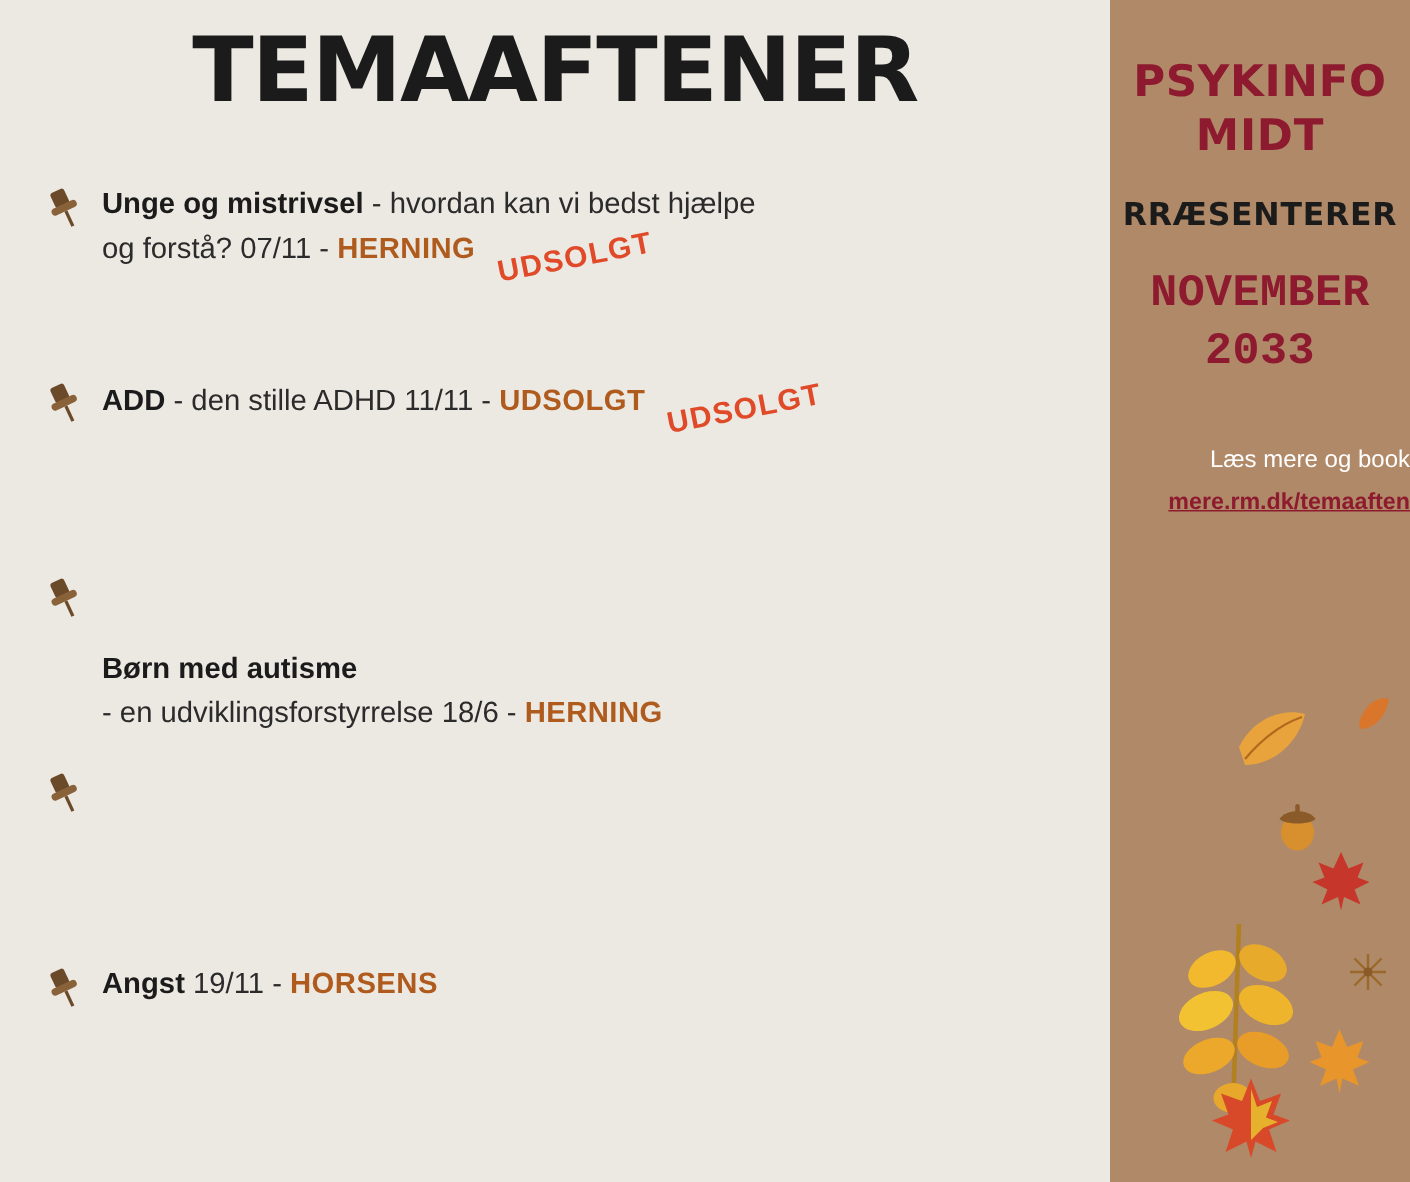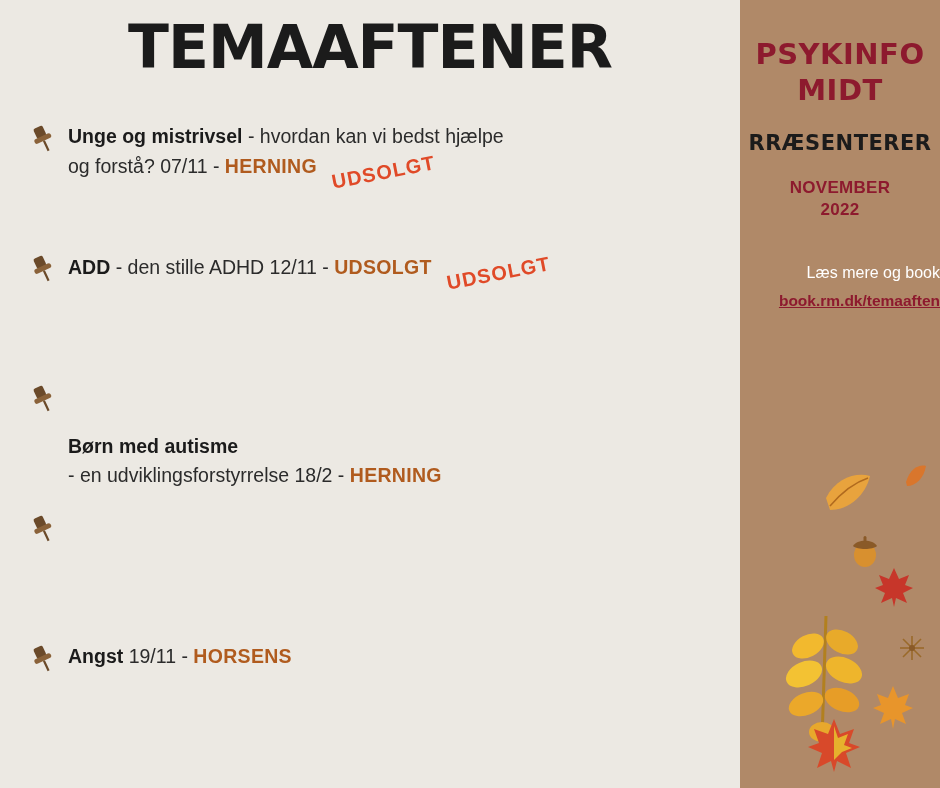--- a/index.html
+++ b/index.html
@@ -108,23 +108,23 @@
     margin-top: 22px;
     font-family: "DejaVu Sans", sans-serif;
     font-weight: bold;
     font-size: 21px;
     color: #1b1b1b;
     letter-spacing: 0.5px;
   }
   .month {
     text-align: center;
     margin-top: 22px;
-    font-family: Liberation Sans, sans-serif;
-    font-weight: bold;
-    font-size: 17px;
+    font-family: Liberation Mono, monospace;
+    font-weight: bold;
+    font-size: 30px;
     line-height: 1.3;
     color: #8d1a2e;
     letter-spacing: 0.3px;
   }
   .booking {
     text-align: right;
     margin-top: 40px;
     font-family: "Liberation Sans", sans-serif;
     font-size: 16px;
     line-height: 1.55;
@@ -171,37 +171,37 @@
         <span class="pin">
           <svg width="30" height="30" viewBox="0 0 30 30">
             <g transform="rotate(-25 15 15)">
               <rect x="10" y="2" width="10" height="11" rx="2" fill="#6b4a2a"></rect>
               <rect x="6" y="12" width="18" height="5" rx="2.5" fill="#8a6239"></rect>
               <rect x="14" y="17" width="2.2" height="11" fill="#6b4a2a"></rect>
             </g>
           </svg>
         </span>
         <div class="event-text">
-          <span class="bold">ADD</span><span> - den stille ADHD 12/11 - </span><span class="city">UDSOLGT</span><span class="sold-out">UDSOLGT</span>
+          <span class="bold">ADD</span><span> - den stille ADHD 11/11 - </span><span class="city">UDSOLGT</span><span class="sold-out">UDSOLGT</span>
         </div>
       </div>
 
       <div class="event e3">
         <span class="pin">
           <svg width="30" height="30" viewBox="0 0 30 30">
             <g transform="rotate(-25 15 15)">
               <rect x="10" y="2" width="10" height="11" rx="2" fill="#6b4a2a"></rect>
               <rect x="6" y="12" width="18" height="5" rx="2.5" fill="#8a6239"></rect>
               <rect x="14" y="17" width="2.2" height="11" fill="#6b4a2a"></rect>
             </g>
           </svg>
         </span>
         <div class="event-text">
           <span class="bold">Børn med autisme</span><br>
-          <span> - en udviklingsforstyrrelse 18/2 - </span><span class="city">HERNING</span>
+          <span> - en udviklingsforstyrrelse 18/6 - </span><span class="city">HERNING</span>
         </div>
       </div>
 
       <div class="event e4">
         <span class="pin">
           <svg width="30" height="30" viewBox="0 0 30 30">
             <g transform="rotate(-25 15 15)">
               <rect x="10" y="2" width="10" height="11" rx="2" fill="#6b4a2a"></rect>
               <rect x="6" y="12" width="18" height="5" rx="2.5" fill="#8a6239"></rect>
               <rect x="14" y="17" width="2.2" height="11" fill="#6b4a2a"></rect>
@@ -229,25 +229,25 @@
   </div>
 
   <div class="right">
     <div class="brand">
       <div>PSYKINFO</div>
       <div>MIDT</div>
     </div>
     <div class="presents">RRÆSENTERER</div>
     <div class="month">
       <div>NOVEMBER</div>
-      <div>2022</div>
+      <div>2033</div>
     </div>
     <div class="booking">
       <div>Læs mere og book</div>
-      <a class="link" href="#">book.rm.dk/temaaften</a>
+      <a class="link" href="#">mere.rm.dk/temaaften</a>
     </div>
 
     <div class="leaves">
       <svg class="leaf" style="left:82px; top:470px;" width="52" height="44" viewBox="0 0 52 44">
         <path d="M4 28 C14 8, 34 2, 48 6 C44 24, 28 40, 8 40 Z" fill="#e8a33d"></path>
         <path d="M8 36 C20 22, 34 12, 46 8" stroke="#b06a1e" stroke-width="1.5" fill="none"></path>
       </svg>
       <svg class="leaf" style="left:164px; top:462px;" width="24" height="26" viewBox="0 0 24 26">
         <path d="M2 20 C6 6, 16 2, 22 4 C20 16, 12 24, 3 24 Z" fill="#d9762c"></path>
       </svg>

